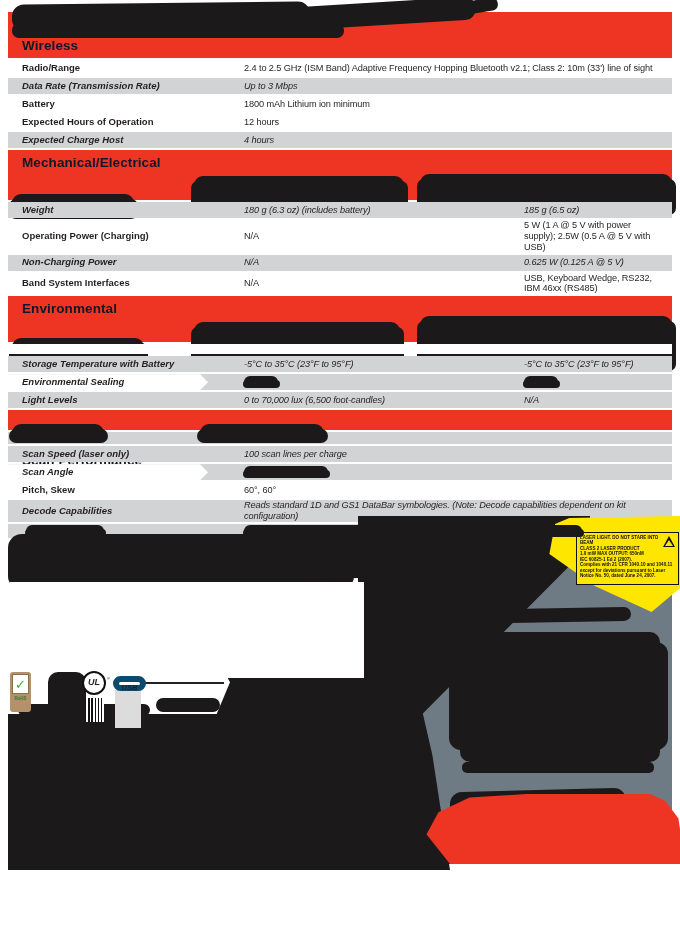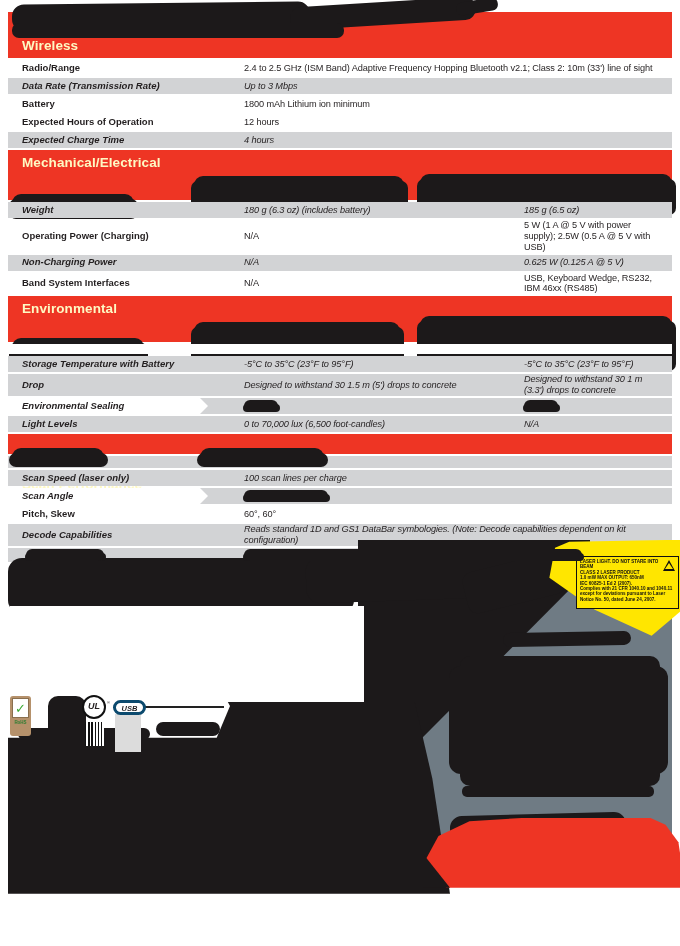--- a/index.html
+++ b/index.html
@@ -7,21 +7,21 @@
     --slate:#6F7B84; --yellow:#FFE600;
   }
   *{box-sizing:border-box;margin:0;padding:0;}
   html,body{background:#fff;}
   body{font-family:"Liberation Sans","DejaVu Sans",sans-serif;color:var(--ink);}
   .page{position:relative;width:680px;height:946px;background:#fff;overflow:hidden;}
   .doc{position:absolute;left:8px;top:12px;width:664px;}
 
   
   .band{position:relative;background:var(--red);margin-bottom:2px;}
-  .band .sec-title{position:absolute;left:14px;color:#fef9c3;font-weight:bold;font-size:13.5px;letter-spacing:.1px;}
+  .band .sec-title{position:absolute;left:14px;color:#0f172a;font-weight:bold;font-size:13.5px;letter-spacing:.1px;}
   .band.title-merged .sec-title{bottom:5px;}
   .band.top-titled .sec-title{top:5px;}
   .band.slim .sec-title{top:18px;margin-top:25px;}
 
   
   .rblob{position:absolute;background:var(--blob);border-radius:9px;}
   .rblob.jig{box-shadow:6px 3px 0 -2px var(--blob),-5px 3px 0 -2px var(--blob);}
 
   
   .tblob1{left:4px;top:-9px;width:298px;height:27px;border-radius:12px;transform:rotate(-.6deg);}
@@ -65,21 +65,21 @@
   .rohs{position:absolute;left:2px;top:126px;width:21px;height:40px;background:#B5916B;border-radius:3px;padding:2px;}
   .rohs .rbox{width:17px;height:20px;background:#fff;border:1px solid #8a6f4e;text-align:center;}
   .rohs .rbox span{color:#3BAA35;font-weight:bold;font-size:13px;line-height:18px;}
   .rohs .rtxt{display:block;text-align:center;color:#2e7d32;font-weight:bold;font-size:4.5px;margin-top:2px;}
   .ul{position:absolute;left:74px;top:125px;width:24px;height:24px;background:#fff;border:2.5px solid #111;
       border-radius:50%;text-align:center;font-weight:bold;font-style:italic;font-size:9px;line-height:19px;}
   .ulr{position:absolute;left:99px;top:130px;font-size:4px;}
   .barcode{position:absolute;left:77px;top:152px;width:19px;height:24px;
            background:repeating-linear-gradient(90deg,#111 0 1.5px,#fff 1.5px 3.2px);}
   .usbband{position:absolute;left:107px;top:144px;width:26px;height:38px;background:#DCDCDC;}
-  .usb{position:absolute;left:105px;top:130px;width:33px;height:15px;background:#fff;border:3px solid #0c4a6e;
+  .usb{position:absolute;left:105px;top:130px;width:33px;height:15px;background:#fff;border:6px solid #0c4a6e;
        border-radius:8px;text-align:center;font-weight:bold;font-style:italic;font-size:7.5px;line-height:11px;}
   .usbline{position:absolute;left:136px;top:136px;width:80px;height:2px;background:#222;}
 
   
   .ylwpoly{position:absolute;left:530px;top:-30px;width:142px;height:100px;background:var(--yellow);
            clip-path:polygon(22% 2%,100% 0,100% 72%,80% 96%,40% 70%,8% 38%,12% 8%);}
   .laserbox{position:absolute;left:568px;top:-14px;width:103px;height:53px;background:var(--yellow);
             border:1.5px solid #111;padding:2px 3px;font-size:4.55px;font-weight:bold;line-height:1.2;color:#111;}
   .lzicon{float:right;width:0;height:0;border-left:6px solid transparent;border-right:6px solid transparent;
           border-bottom:11px solid #111;position:relative;margin:1px 0 1px 3px;}
@@ -121,21 +121,21 @@
         </div>
         <div class="row w r2">
           <div class="cell lbl">Battery</div>
           <div class="cell val">1800 mAh Lithium ion minimum</div>
         </div>
         <div class="row w r2">
           <div class="cell lbl">Expected Hours of Operation</div>
           <div class="cell val">12 hours</div>
         </div>
         <div class="row g r2">
-          <div class="cell lbl">Expected Charge Time</div>
+          <div class="cell lbl">Expected Charge Host</div>
           <div class="cell val">4 hours</div>
         </div>
         <div class="band top-titled" style="height: 50px;">
           <span class="sec-title">Mechanical/Electrical</span>
           <div class="rblob jig" style="left: 4px; top: auto; width: 122px; height: 24px; bottom: -18px;"></div>
           <div class="rblob jig" style="left: 186px; top: auto; width: 210px; height: 36px; bottom: -12px;"></div>
           <div class="rblob jig" style="left: 412px; top: auto; width: 252px; height: 40px; bottom: -14px;"></div>
         </div>
         <div class="row g r3">
           <div class="cell lbl">Weight</div>
@@ -161,25 +161,20 @@
           <span class="sec-title">Environmental</span>
           <div class="rblob jig" style="left: 4px; top: auto; width: 132px; height: 30px; bottom: -26px;"></div>
           <div class="rblob jig" style="left: 186px; top: auto; width: 206px; height: 42px; bottom: -22px;"></div>
           <div class="rblob jig" style="left: 412px; top: auto; width: 252px; height: 54px; bottom: -28px;"></div>
         </div>
         <div class="row w r3" style="min-height: 10px; height: 10px;"></div>
         <div class="row g r3">
           <div class="cell lbl">Storage Temperature with Battery</div>
           <div class="cell val">-5°C to 35°C (23°F to 95°F)</div>
           <div class="cell val">-5°C to 35°C (23°F to 95°F)</div>
-        </div>
-        <div class="row g r3">
-          <div class="cell lbl">Drop</div>
-          <div class="cell val">Designed to withstand 30 1.5 m (5') drops to concrete</div>
-          <div class="cell val">Designed to withstand 30 1 m (3.3') drops to concrete</div>
         </div>
         <div class="row g r3">
           <div class="hlstrip"></div>
           <div class="cell lbl">Environmental Sealing</div>
           <div class="cell val"><span class="cellblob" style="width: 34px;"></span></div>
           <div class="cell val"><span class="cellblob" style="width: 34px;"></span></div>
         </div>
         <div class="row g r3">
           <div class="cell lbl">Light Levels</div>
           <div class="cell val">0 to 70,000 lux (6,500 foot-candles)</div>

